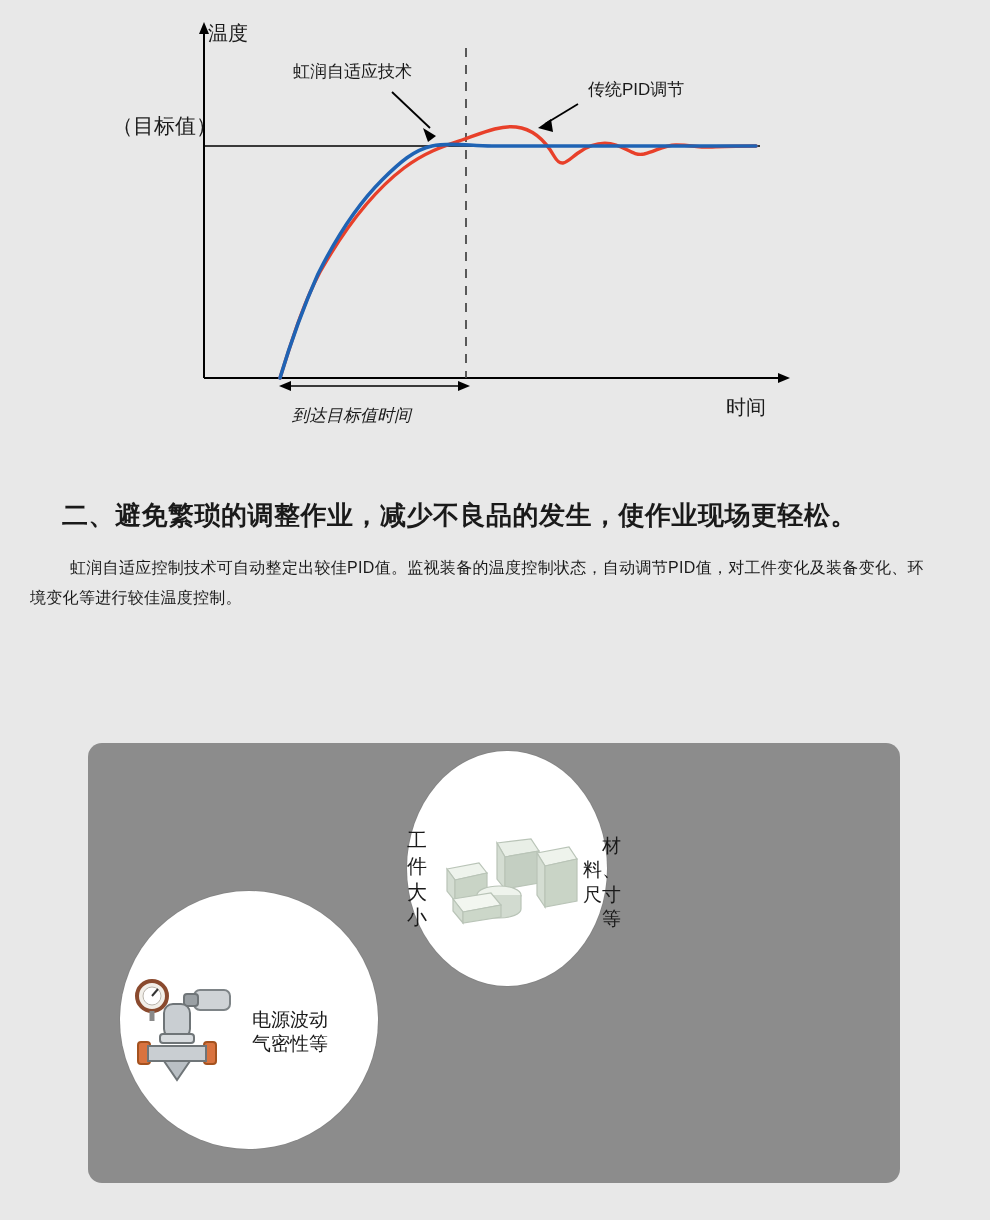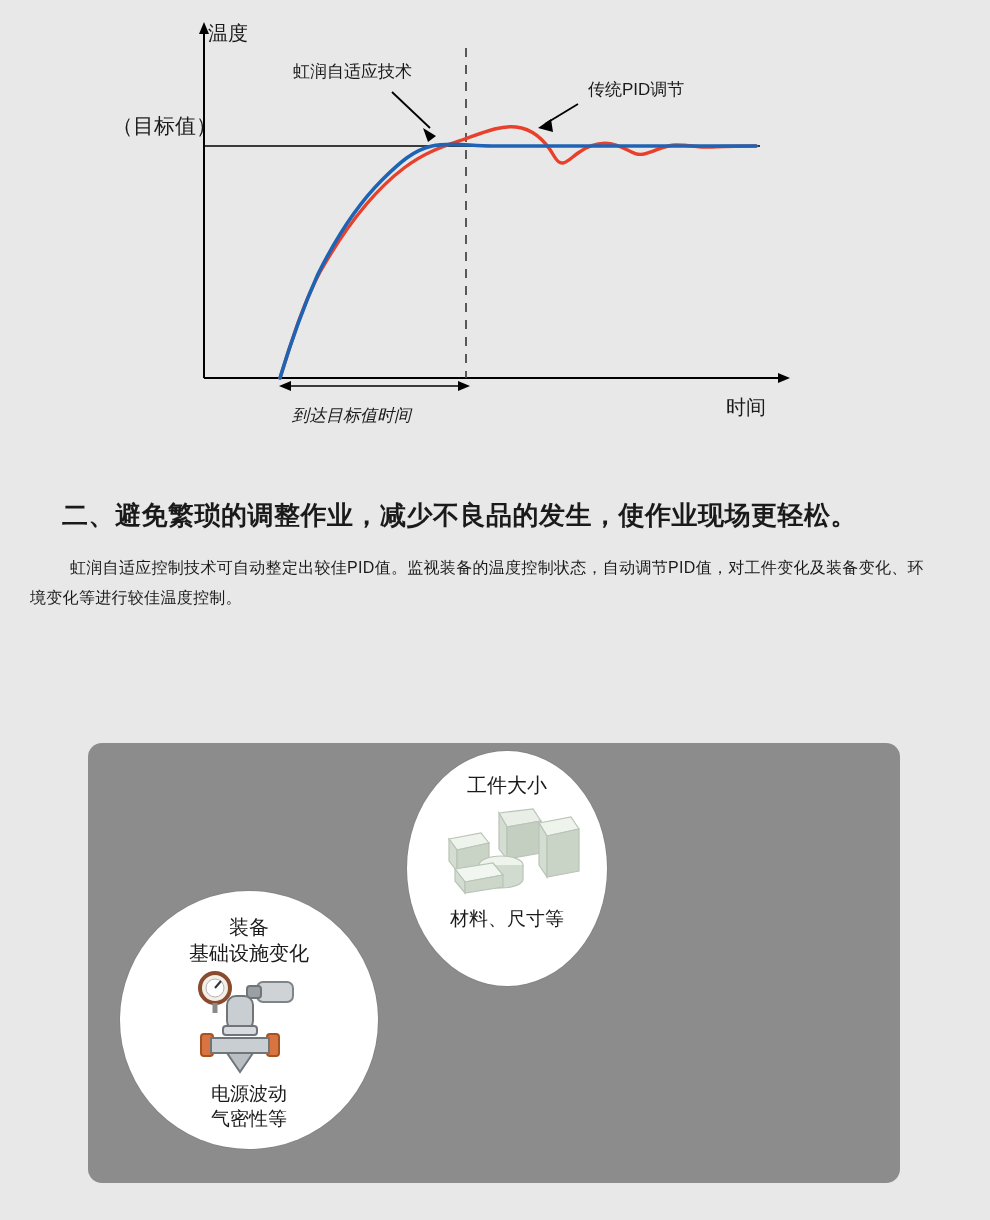--- a/index.html
+++ b/index.html
@@ -65,21 +65,21 @@
     height: 440px;
     background: #8c8c8c;
     border-radius: 14px;
   }
   .bubble {
     position: absolute;
     background: #ffffff;
     border-radius: 50%;
     box-shadow: 0 0 0 1px rgba(0,0,0,0.05);
     display: flex;
-    flex-direction: column;
+    flex-direction: row;
     align-items: center;
     text-align: center;
   }
   .bubble-title {
     font-size: 20px;
     line-height: 1.28;
     color: #1a1a1a;
     white-space: pre-line;
   }
   .bubble-caption {
@@ -174,22 +174,20 @@
   <div class="chart-label" id="label-x-axis">时间</div>
   <div class="chart-label" id="label-reach">到达目标值时间</div>
 </div>
 
 <h2 id="heading">二、避免繁琐的调整作业，减少不良品的发生，使作业现场更轻松。</h2>
 <p id="paragraph">虹润自适应控制技术可自动整定出较佳PID值。监视装备的温度控制状态，自动调节PID值，对工件变化及装备变化、环境变化等进行较佳温度控制。</p>
 
 <div id="diagram-panel">
 
   <div class="bubble" id="bubble-equipment">
-    <div class="bubble-title">装备
-基础设施变化</div>
     <div class="bubble-art">
       <svg width="132" height="112" viewBox="0 0 132 112">
 
         <circle cx="32" cy="22" r="15" fill="#f2efe9" stroke="#8a4a2e" stroke-width="4"></circle>
         <circle cx="32" cy="22" r="9" fill="#ffffff" stroke="#b9b4ac" stroke-width="1"></circle>
         <line x1="32" y1="22" x2="38" y2="15" stroke="#333" stroke-width="2"></line>
         <line x1="32" y1="37" x2="32" y2="47" stroke="#8a8a8a" stroke-width="5"></line>
 
         <rect x="74" y="16" width="36" height="20" rx="6" fill="#cfd3d6" stroke="#7e8487" stroke-width="2"></rect>
         <rect x="64" y="20" width="14" height="12" rx="3" fill="#9aa0a4" stroke="#6f7578" stroke-width="2"></rect>

